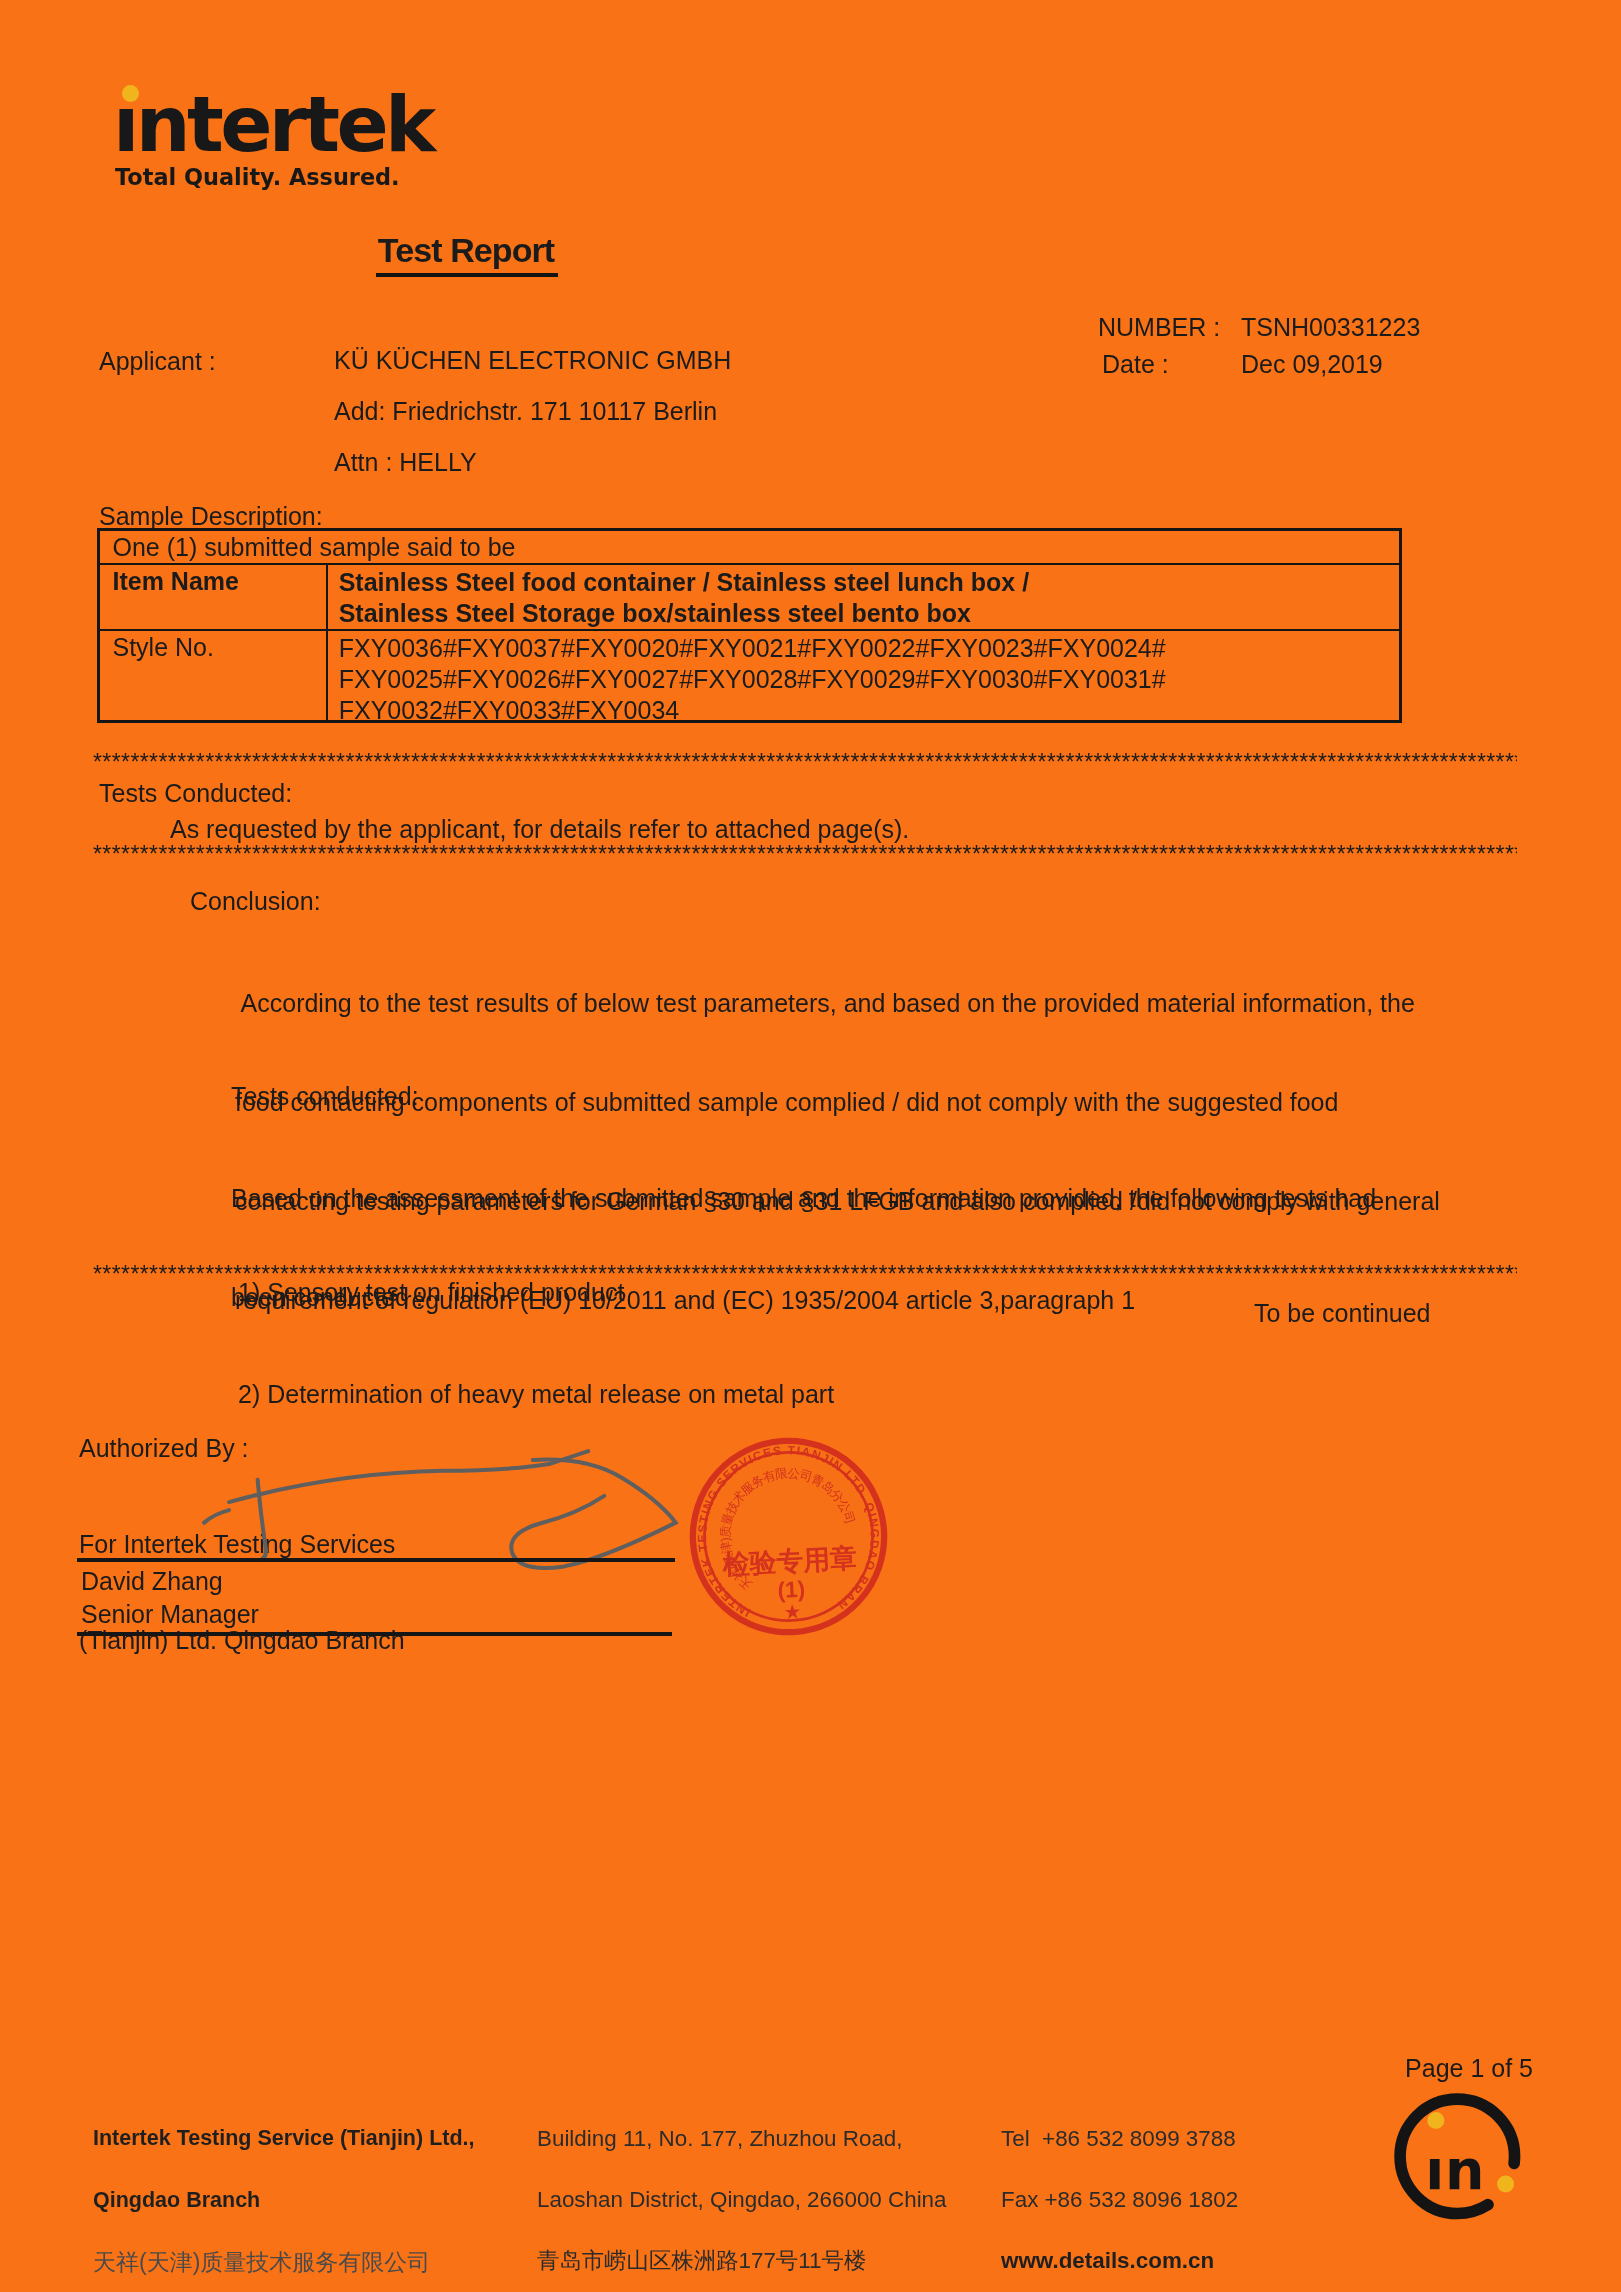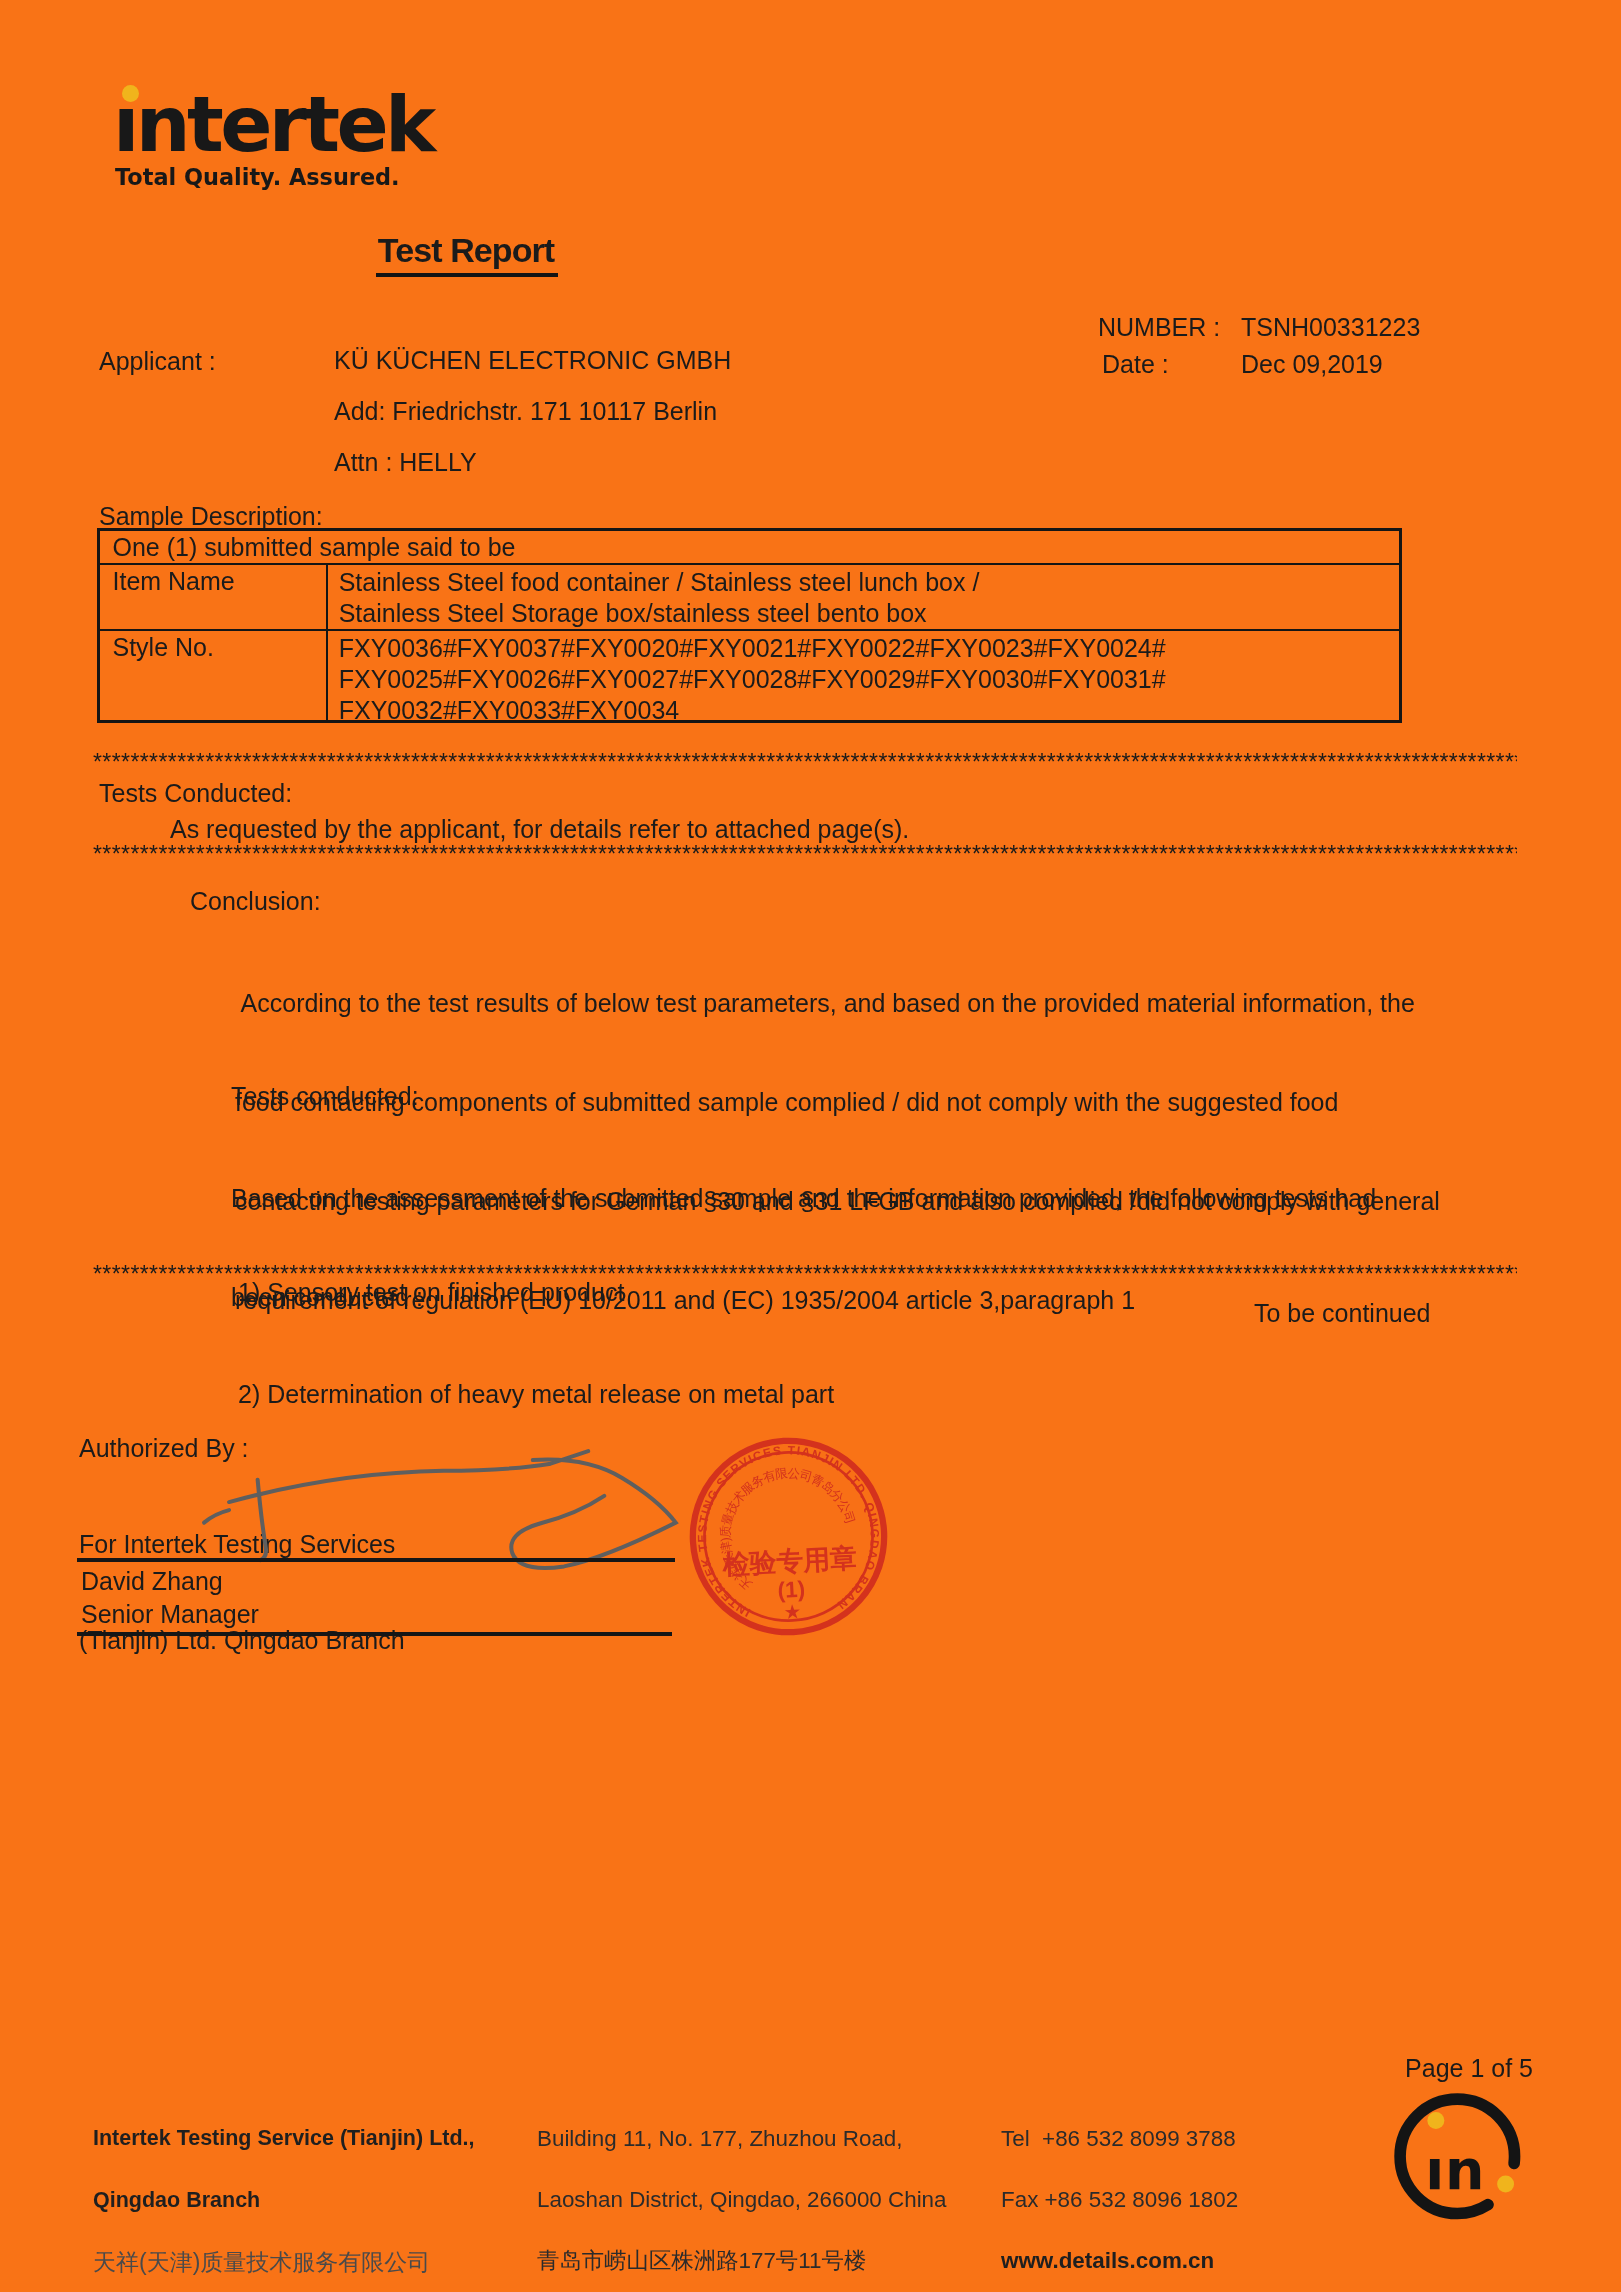--- a/index.html
+++ b/index.html
@@ -56,21 +56,21 @@
 
   <div class="abs t28" style="left:99px; top:347px;">Applicant :</div>
   <div class="abs t28" style="left:334px; top:346px;">KÜ KÜCHEN ELECTRONIC GMBH</div>
   <div class="abs t28" style="left:334px; top:397px;">Add: Friedrichstr. 171 10117 Berlin</div>
   <div class="abs t28" style="left:334px; top:448px;">Attn : HELLY</div>
 
   <div class="abs t28" style="left:99px; top:502px;">Sample Description:</div>
 
   <div class="sample-table">
     <div class="st-row1">One (1) submitted sample said to be</div>
-    <div class="st-row" style="height:66px;">
+    <div class="st-row" style="height:66px;font-weight:bold;">
       <div class="st-label">Item Name</div>
       <div class="st-content">
         <div>Stainless Steel food container / Stainless steel lunch box /</div>
         <div>Stainless Steel Storage box/stainless steel bento box</div>
       </div>
     </div>
     <div class="st-row" style="height:90px;">
       <div class="st-label">Style No.</div>
       <div class="st-content">
         <div>FXY0036#FXY0037#FXY0020#FXY0021#FXY0022#FXY0023#FXY0024#</div>

